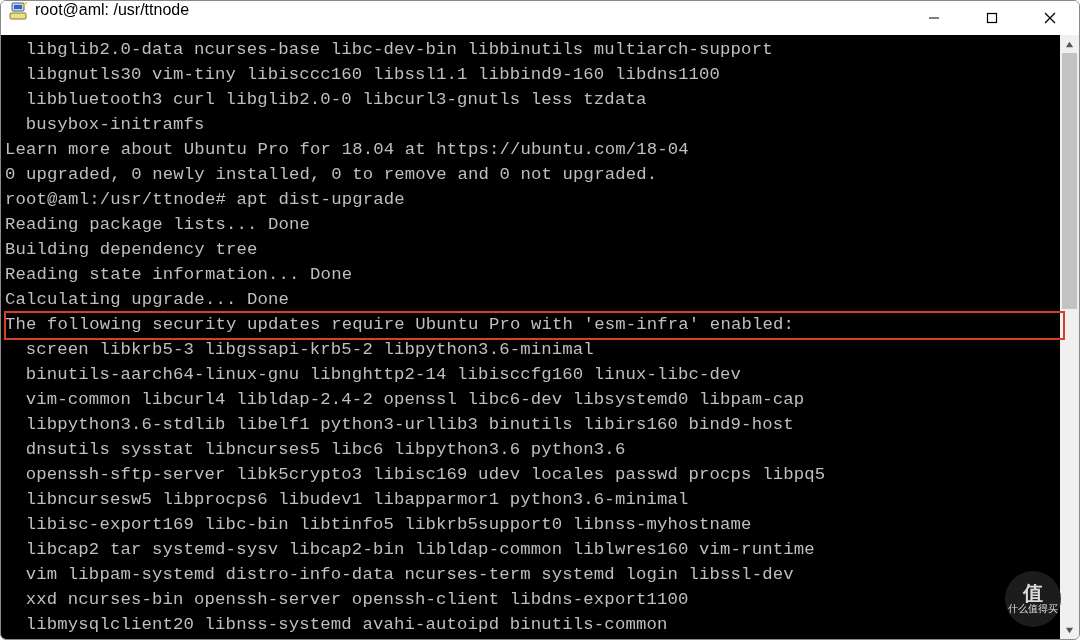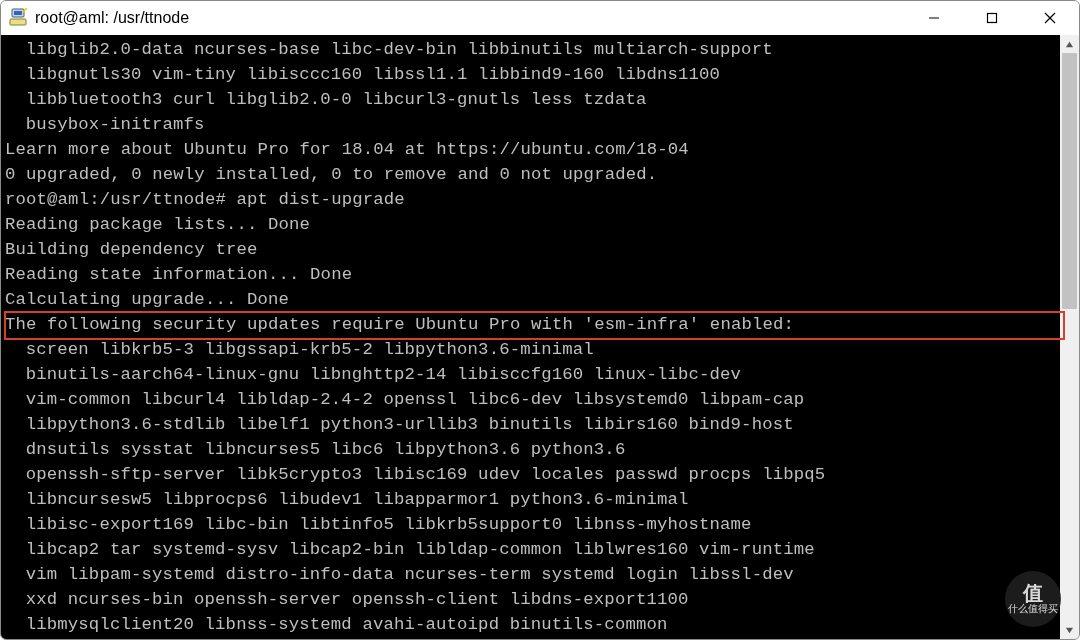--- a/index.html
+++ b/index.html
@@ -18,21 +18,21 @@
     width: 1080px;
     height: 640px;
     background: #fff;
     border: 1px solid #8a8a8a;
     box-sizing: border-box;
     border-radius: 6px;
     overflow: hidden;
   }
   .titlebar {
     display: flex;
-    align-items: center;
+    align-items: flex-start;
     height: 34px;
     background: #ffffff;
     position: relative;
     padding-left: 6px;
   }
   .titlebar .putty-icon {
     width: 22px;
     height: 22px;
     margin-right: 6px;
     display: flex;

